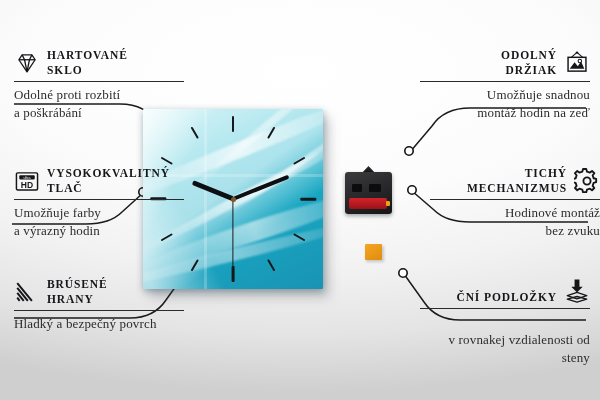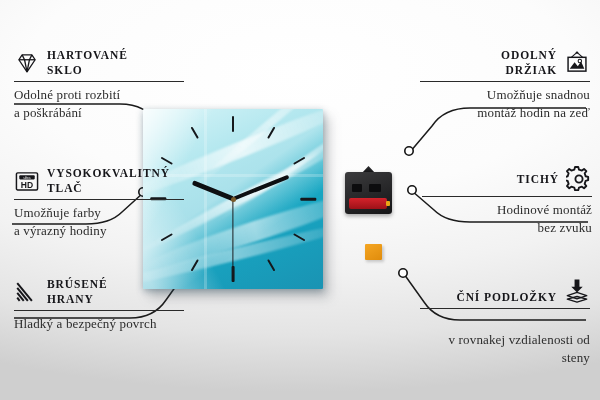--- a/index.html
+++ b/index.html
@@ -31,21 +31,21 @@
   }
   .feat.right .desc { text-align:right; }
 
   .ico { flex:0 0 auto; width:26px; height:26px; display:block; }
 
   
   #f-glass   { left:14px;  top:48px; }
   #f-print   { left:14px;  top:166px; }
   #f-edges   { left:14px;  top:277px; }
   #f-holder  { right:10px; top:48px;  }
-  #f-mech    { right:8px; top:166px; }
+  #f-mech    { right:0; top:166px; }
   #f-foam    { right:10px; top:275px; }
 
   
   .clock-wrap { position:absolute; left:143px; top:109px; width:180px; height:180px; }
   .clock-shadow{
     position:absolute; left:6px; top:8px; width:180px; height:180px;
     background:rgba(60,70,80,.28); filter:blur(6px); border-radius:2px;
   }
   .clock {
     position:absolute; inset:0; overflow:hidden; border-radius:1px;
@@ -201,21 +201,21 @@
         <text x="16" y="24" font-family="Liberation Sans, sans-serif" font-size="10.5" font-weight="bold" fill="#16161a" text-anchor="middle">HD</text>
       </svg>
       <div class="title">
         <span>VYSOKOKVALITNÝ</span><br>
         <span>TLAČ</span>
       </div>
     </div>
     <div class="rule"></div>
     <div class="desc">
       <span>Umožňuje farby</span><br>
-      <span>a výrazný hodiny</span>
+      <span>a výrazný hodin</span>
     </div>
   </div>
 
   <div class="feat left" id="f-edges">
     <div class="head">
       <svg class="ico" viewBox="0 0 32 32">
         <g stroke="#16161a" stroke-width="2.4" stroke-linecap="butt">
           <line x1="4" y1="5" x2="22" y2="27"></line>
           <line x1="4" y1="11" x2="17" y2="27"></line>
           <line x1="4" y1="17" x2="12" y2="27"></line>
@@ -251,20 +251,21 @@
     <div class="desc">
       <span>Umožňuje snadnou</span><br>
       <span>montáž hodin na zeď</span>
     </div>
   </div>
 
   <div class="feat right" id="f-mech">
     <div class="head">
       <div class="title">
         <span>TICHÝ</span><br>
+        <span>MECHANIZMUS</span>
       </div>
       <svg class="ico" viewBox="0 0 32 32">
         <g fill="none" stroke="#16161a" stroke-width="2.3" stroke-linejoin="round">
           <path d="M16 4.5 l3.6 1.1 2.6-2 2.8 2.8 -2 2.6 1.1 3.6 3.2 .9 v4 l-3.2 .9 -1.1 3.6 2 2.6 -2.8 2.8 -2.6-2 -3.6 1.1 -.9 3.2 h-4 l-.9-3.2 -3.6-1.1 -2.6 2 -2.8-2.8 2-2.6 -1.1-3.6 -3.2-.9 v-4 l3.2-.9 1.1-3.6 -2-2.6 2.8-2.8 2.6 2 3.6-1.1 .9-3.2 h4 Z"></path>
           <circle cx="16" cy="16" r="4.4"></circle>
         </g>
       </svg>
     </div>
     <div class="rule"></div>
     <div class="desc">

